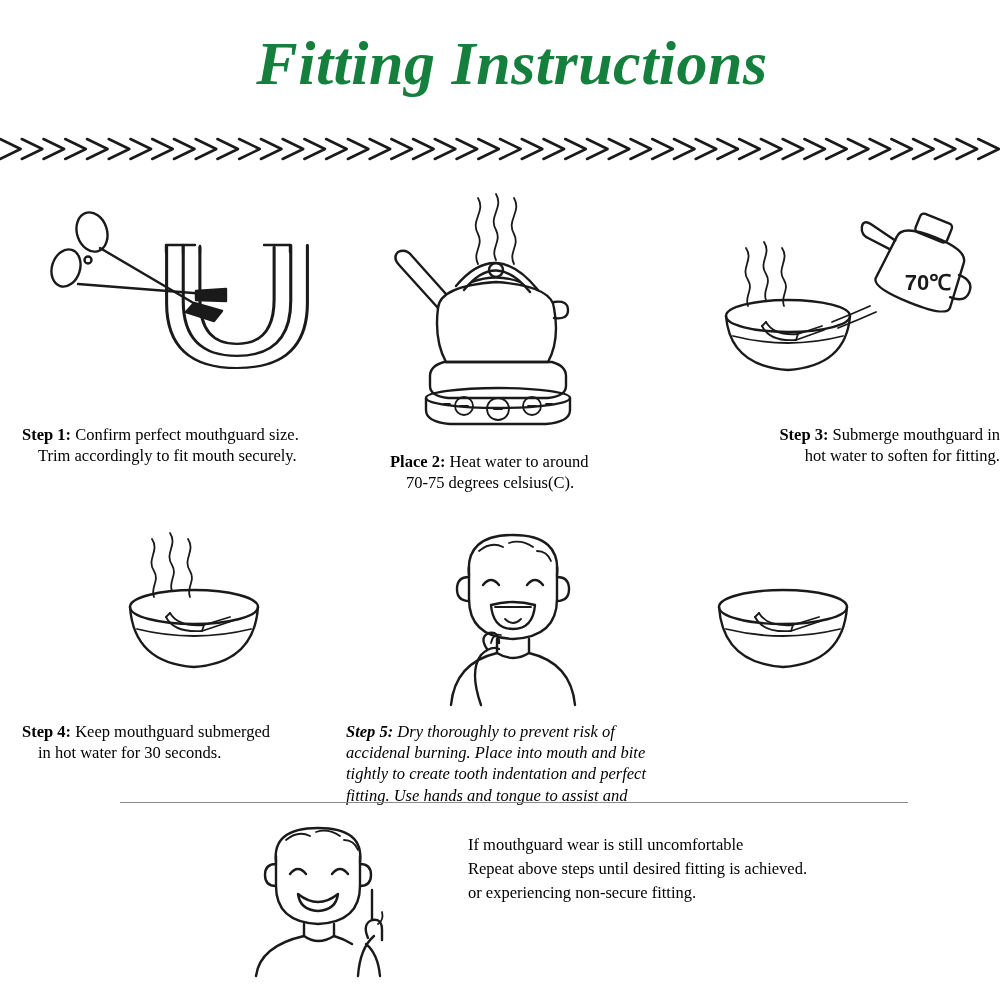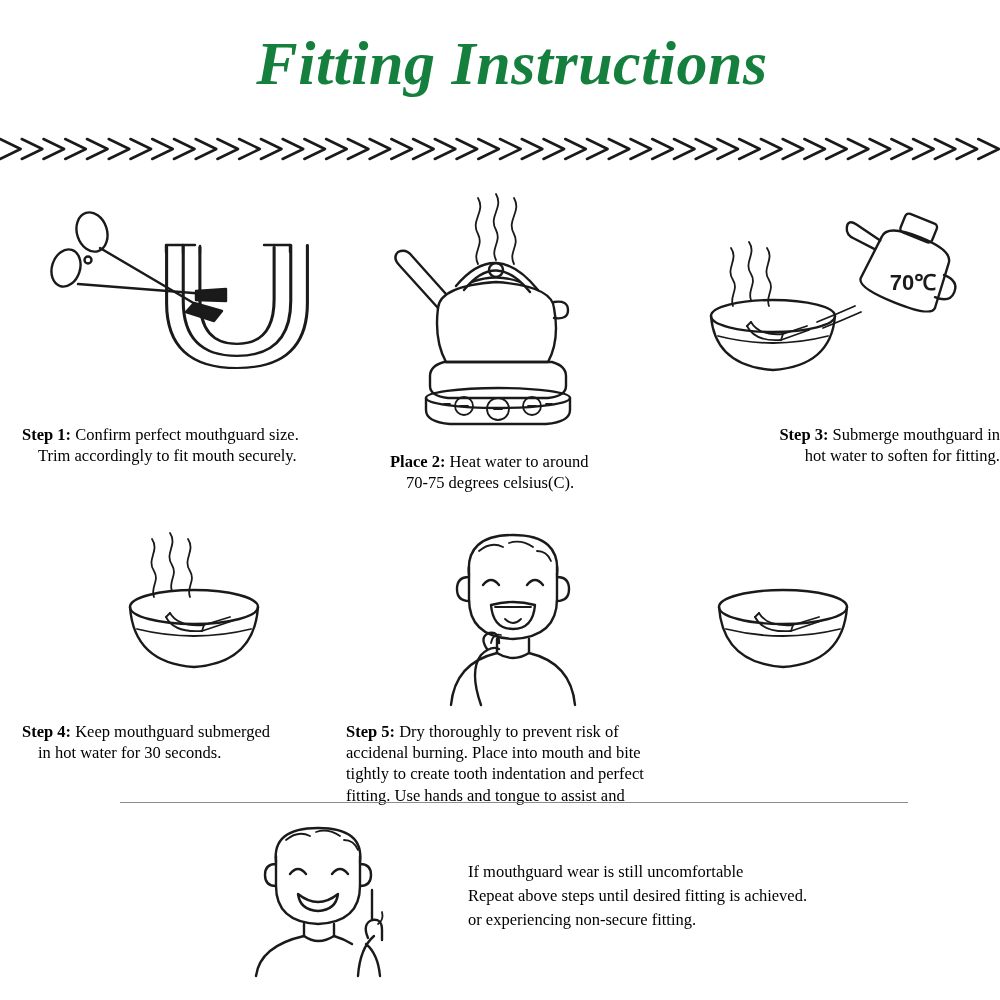--- a/index.html
+++ b/index.html
@@ -80,21 +80,21 @@
   .bottom-rule {
     position: absolute;
     top: 802px;
     left: 120px;
     width: 788px;
     height: 1px;
     background: #8c8c8c;
   }
   .bottom-note {
     position: absolute;
-    top: 860px;
+    top: 833px;
     left: 468px;
     width: 420px;
     font-family: "Liberation Serif", serif;
     font-size: 16.5px;
     line-height: 1.45;
     color: #000;
   }
   .bottom-art {
     position: absolute;
     top: 818px;
@@ -257,21 +257,21 @@
         </svg>
       </div>
       <div class="caption" style="padding-left:50px; padding-top:6px;">
         <span class="stepno">Place 2:</span>
         <span>Heat water to around</span>
         <span class="indent">70-75 degrees celsius(C).</span>
       </div>
     </div>
 
     <div class="cell" style="width:330px;">
-      <div class="art" style="height:230px;">
+      <div class="art" style="height:230px;justify-content:flex-end;">
         <svg width="300" height="230" viewBox="0 0 300 230">
 
           <g class="ln-thin">
             <path d="M46 58 C54 70 40 78 48 90 C54 100 44 106 48 116"></path>
             <path d="M64 52 C72 64 58 72 66 84 C72 94 62 100 66 110"></path>
             <path d="M82 58 C90 70 76 78 84 90 C90 100 80 106 84 116"></path>
           </g>
 
           <ellipse class="ln" cx="88" cy="126" rx="62" ry="16"></ellipse>
           <path class="ln" d="M26 126 Q30 176 88 180 Q146 176 150 126"></path>
@@ -324,21 +324,21 @@
           </g>
         </svg>
       </div>
       <div class="caption" style="padding-left:22px; padding-top:10px;">
         <span class="stepno">Step 4:</span>
         <span>Keep mouthguard submerged</span>
         <span class="indent">in hot water for 30 seconds.</span>
       </div>
     </div>
 
-    <div class="cell" style="width:330px;">
+    <div class="cell" style="width:330px;font-style:italic;">
       <div class="art" style="height:190px;">
         <svg width="300" height="190" viewBox="0 0 300 190">
           <g transform="translate(70,0)">
 
             <path class="ln" d="M44 54 Q40 14 88 14 Q136 14 132 54"></path>
             <path class="ln-thin" d="M54 30 Q66 20 78 26 M84 22 Q96 18 108 26 M112 30 Q122 30 126 40"></path>
 
             <path class="ln" d="M44 56 q-12 0 -12 12 q0 12 12 12"></path>
             <path class="ln" d="M132 56 q12 0 12 12 q0 12 -12 12"></path>
 

